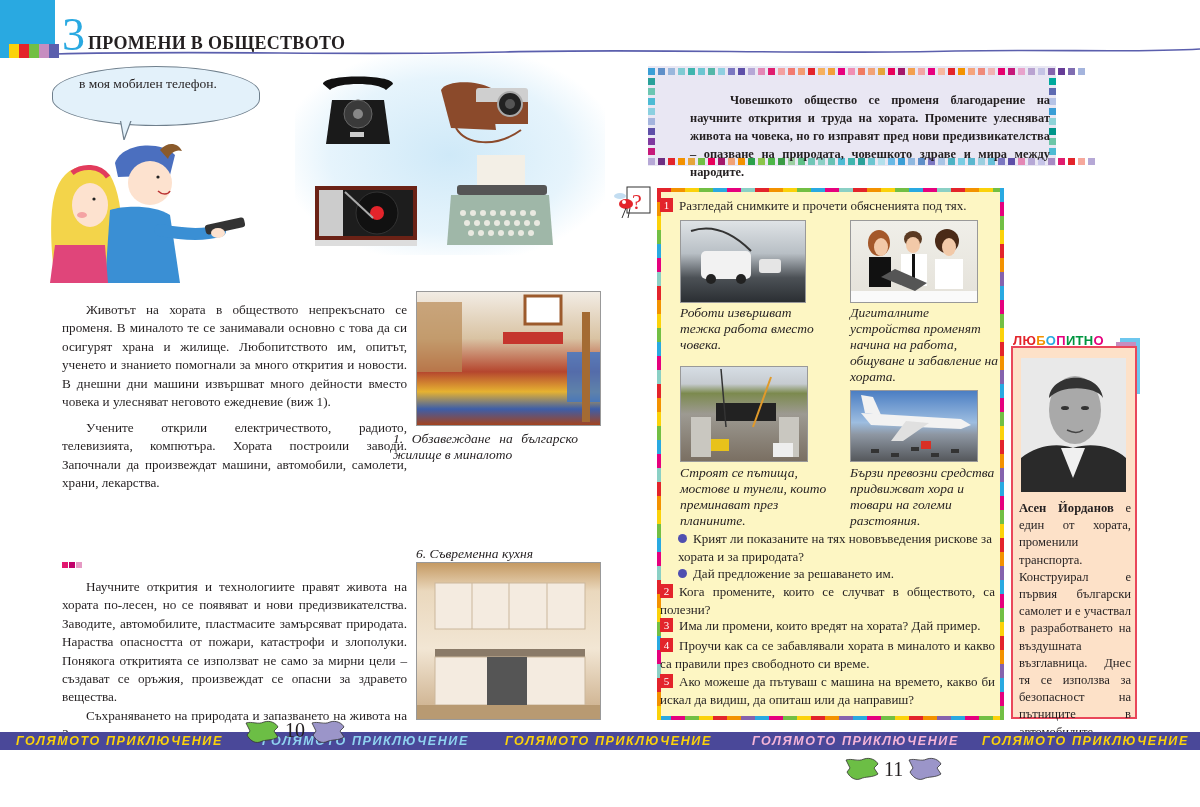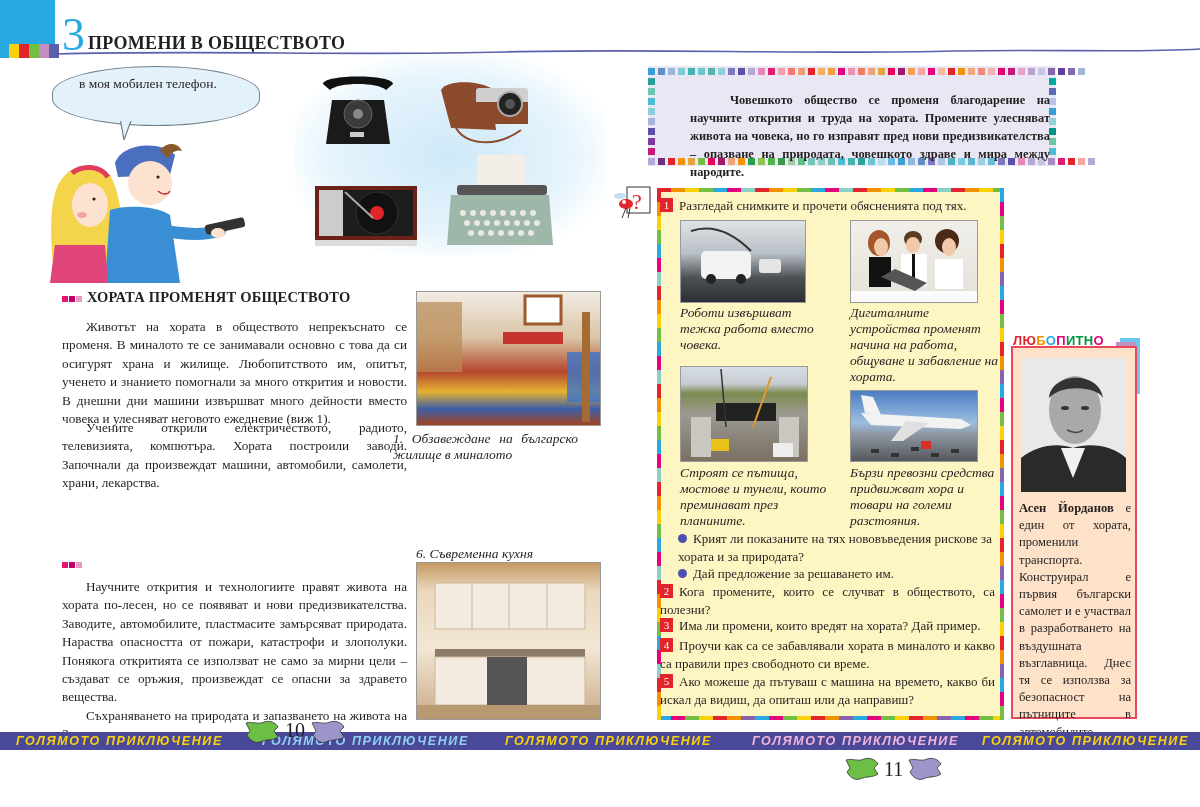--- a/index.html
+++ b/index.html
@@ -155,24 +155,20 @@
       <circle cx="36" cy="78" r="3"></circle>
       <circle cx="46" cy="78" r="3"></circle>
       <circle cx="56" cy="78" r="3"></circle>
       <circle cx="66" cy="78" r="3"></circle>
       <circle cx="76" cy="78" r="3"></circle>
       <circle cx="86" cy="78" r="3"></circle>
   </g>
 </svg>
 
 <div class="abs col-left" style="top:289px">
-  <div class="sec-head">
-    <span><span class="sq" style="background:#e3176f"></span><span class="sq" style="background:#c1006a"></span><span class="sq" style="background:#e69ac4"></span></span>
-    <span>ХОРАТА ПРОМЕНЯТ ОБЩЕСТВОТО</span>
-  </div>
   <p class="para" style="margin-top:12px">Животът на хората в обществото непрекъснато се променя. В миналото те се занимавали основно с това да си осигурят храна и жилище. Любопитството им, опитът, ученето и знанието помогнали за много открития и новости. В днешни дни машини извършват много дейности вместо човека и улесняват неговото ежедневие (виж 1).</p>
 </div>
 
 <div class="abs col-left" style="top:413px">
   <p class="para" style="margin-top:6px">Учените открили електричеството, радиото, телевизията, компютъра. Хората построили заводи. Започнали да произвеждат машини, автомобили, самолети, храни, лекарства.</p>
 </div>
 
 <div class="abs col-left" style="top:555px">
   <div class="sec-head">
     <span><span class="sq" style="background:#e3176f"></span><span class="sq" style="background:#c1006a"></span><span class="sq" style="background:#e69ac4"></span></span>

